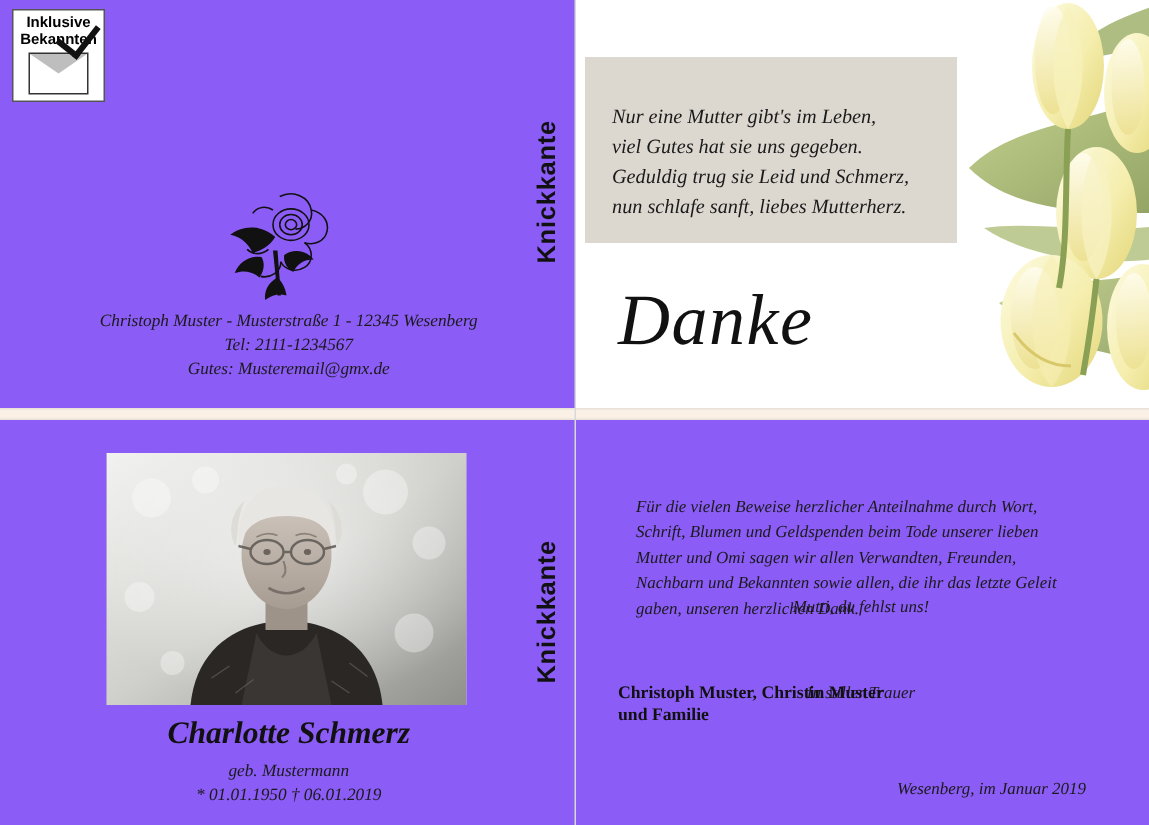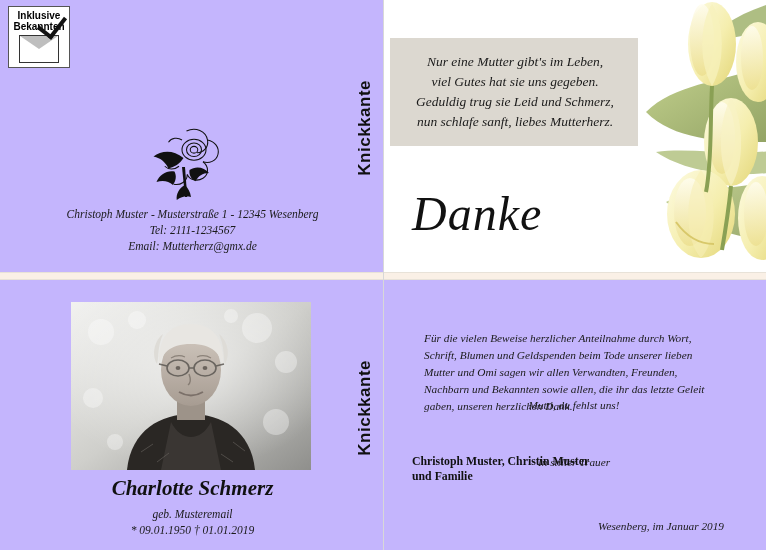--- a/index.html
+++ b/index.html
@@ -10,21 +10,21 @@
   body {
     width: 766px;
     height: 550px;
     font-family: "Liberation Serif", serif;
     overflow: hidden;
   }
   .page {
     position: relative;
     width: 766px;
     height: 550px;
-    background: #c4b5fd;
+    background: #8b5cf6;
   }
 
   
   .fold-h {
     position: absolute;
     left: 0;
     top: 272px;
     width: 766px;
     height: 6px;
     background: #faf0e6;
@@ -140,23 +140,22 @@
     top: -8px;
     width: 250px;
     height: 280px;
   }
   .verse-box {
     position: absolute;
     left: 6px;
     top: 38px;
     width: 248px;
     background: rgba(214,209,200,0.85);
-    padding: 14px 16px 14px 18px;
+    padding: 30px 16px 14px 18px;
     box-sizing: border-box;
-    text-align: center;
   }
   .verse-box p {
     margin: 0;
     font-style: italic;
     font-size: 13.5px;
     line-height: 20px;
     color: #1a1a1a;
   }
   .danke {
     position: absolute;
@@ -304,21 +303,21 @@
         <path d="M46 62 c-10 -2 -20 4 -24 14 c9 -3 16 -1 22 4 c4 -6 5 -12 2 -18z"></path>
         <path d="M66 60 c8 -6 20 -4 26 4 c-9 0 -14 4 -18 11 c-6 -3 -9 -9 -8 -15z"></path>
         <path d="M56 56 l4 40 l3 0 l-3 -40z"></path>
         <path d="M60 80 c-8 4 -12 12 -11 20 c7 -5 13 -6 19 -4 c-1 -7 -4 -12 -8 -16z"></path>
       </g>
     </svg>
   </div>
   <div class="sender">
     <div>Christoph Muster - Musterstraße 1 - 12345 Wesenberg</div>
     <div>Tel: 2111-1234567</div>
-    <div>Email: Mutterherz@gmx.de</div>
+    <div>Gutes: Musteremail@gmx.de</div>
   </div>
 
   <div class="front">
     <div class="flowers">
       <svg viewBox="0 0 250 280" width="250" height="280" xmlns="http://www.w3.org/2000/svg">
         <defs>
           <linearGradient id="pet" x1="0" y1="0" x2="1" y2="1">
             <stop offset="0%" stop-color="#fdfbe2"></stop>
             <stop offset="55%" stop-color="#f5eeae"></stop>
             <stop offset="100%" stop-color="#e3d678"></stop>
@@ -436,22 +435,22 @@
       <g fill="#6b645d">
         <ellipse cx="107" cy="66" rx="2.4" ry="2"></ellipse>
         <ellipse cx="134" cy="66" rx="2.4" ry="2"></ellipse>
       </g>
       <path d="M118 72 q3 8 -1 11" stroke="#857c73" stroke-width="1.4" fill="none"></path>
       <path d="M108 90 q12 7 24 0" stroke="#7b7069" stroke-width="1.8" fill="none"></path>
       <path d="M100 56 q7 -4 14 -1 M126 55 q7 -3 14 1" stroke="#8b8279" stroke-width="1.2" fill="none"></path>
     </svg>
   </div>
   <div class="name">Charlotte Schmerz</div>
-  <div class="geb">geb. Musteremail</div>
-  <div class="dates">* 09.01.1950    † 01.01.2019</div>
+  <div class="geb">geb. Mustermann</div>
+  <div class="dates">* 01.01.1950    † 06.01.2019</div>
 
   <div class="inner-text">Für die vielen Beweise herzlicher Anteilnahme durch Wort, Schrift, Blumen und Geldspenden beim Tode unserer lieben Mutter und Omi sagen wir allen Verwandten, Freunden, Nachbarn und Bekannten sowie allen, die ihr das letzte Geleit gaben, unseren herzlichen Dank.</div>
   <div class="inner-line2">Mutti, du fehlst uns!</div>
   <div class="trauer-label">In stiller Trauer</div>
   <div class="trauer-names" style="white-space: pre-line;">Christoph Muster, Christin Muster
 und Familie</div>
   <div class="place-date">Wesenberg, im Januar 2019</div>
 
 </div>
 

